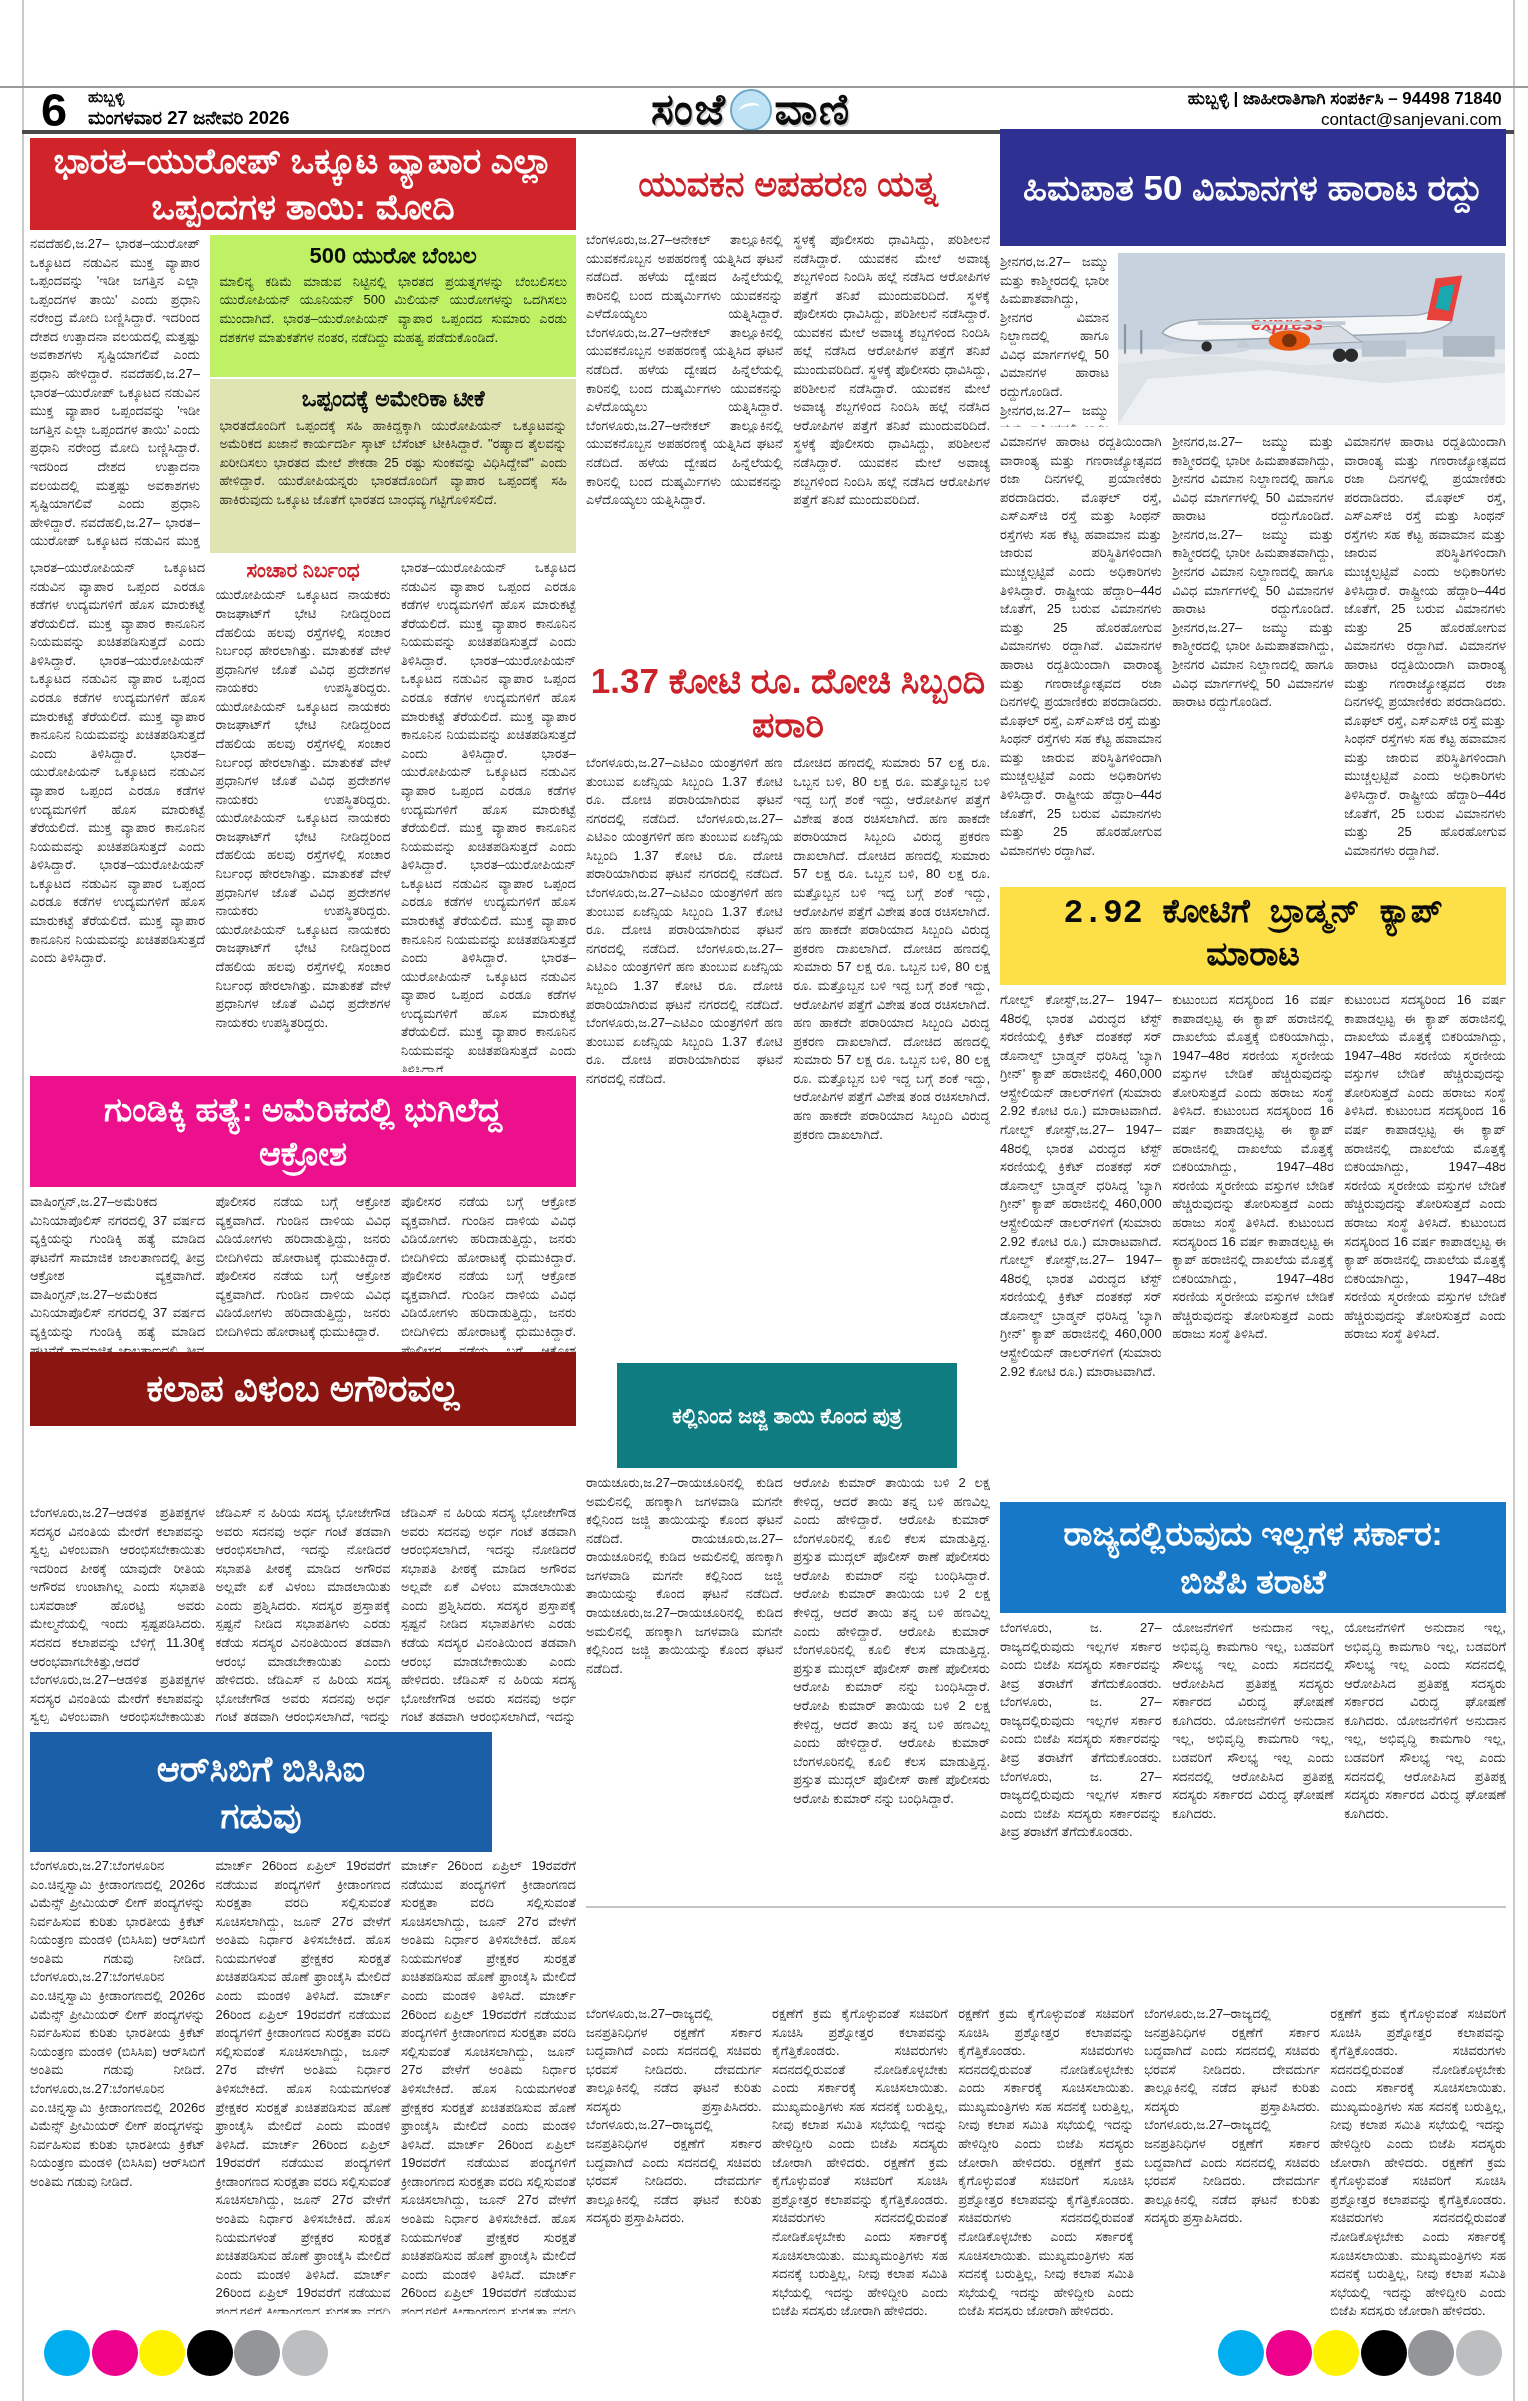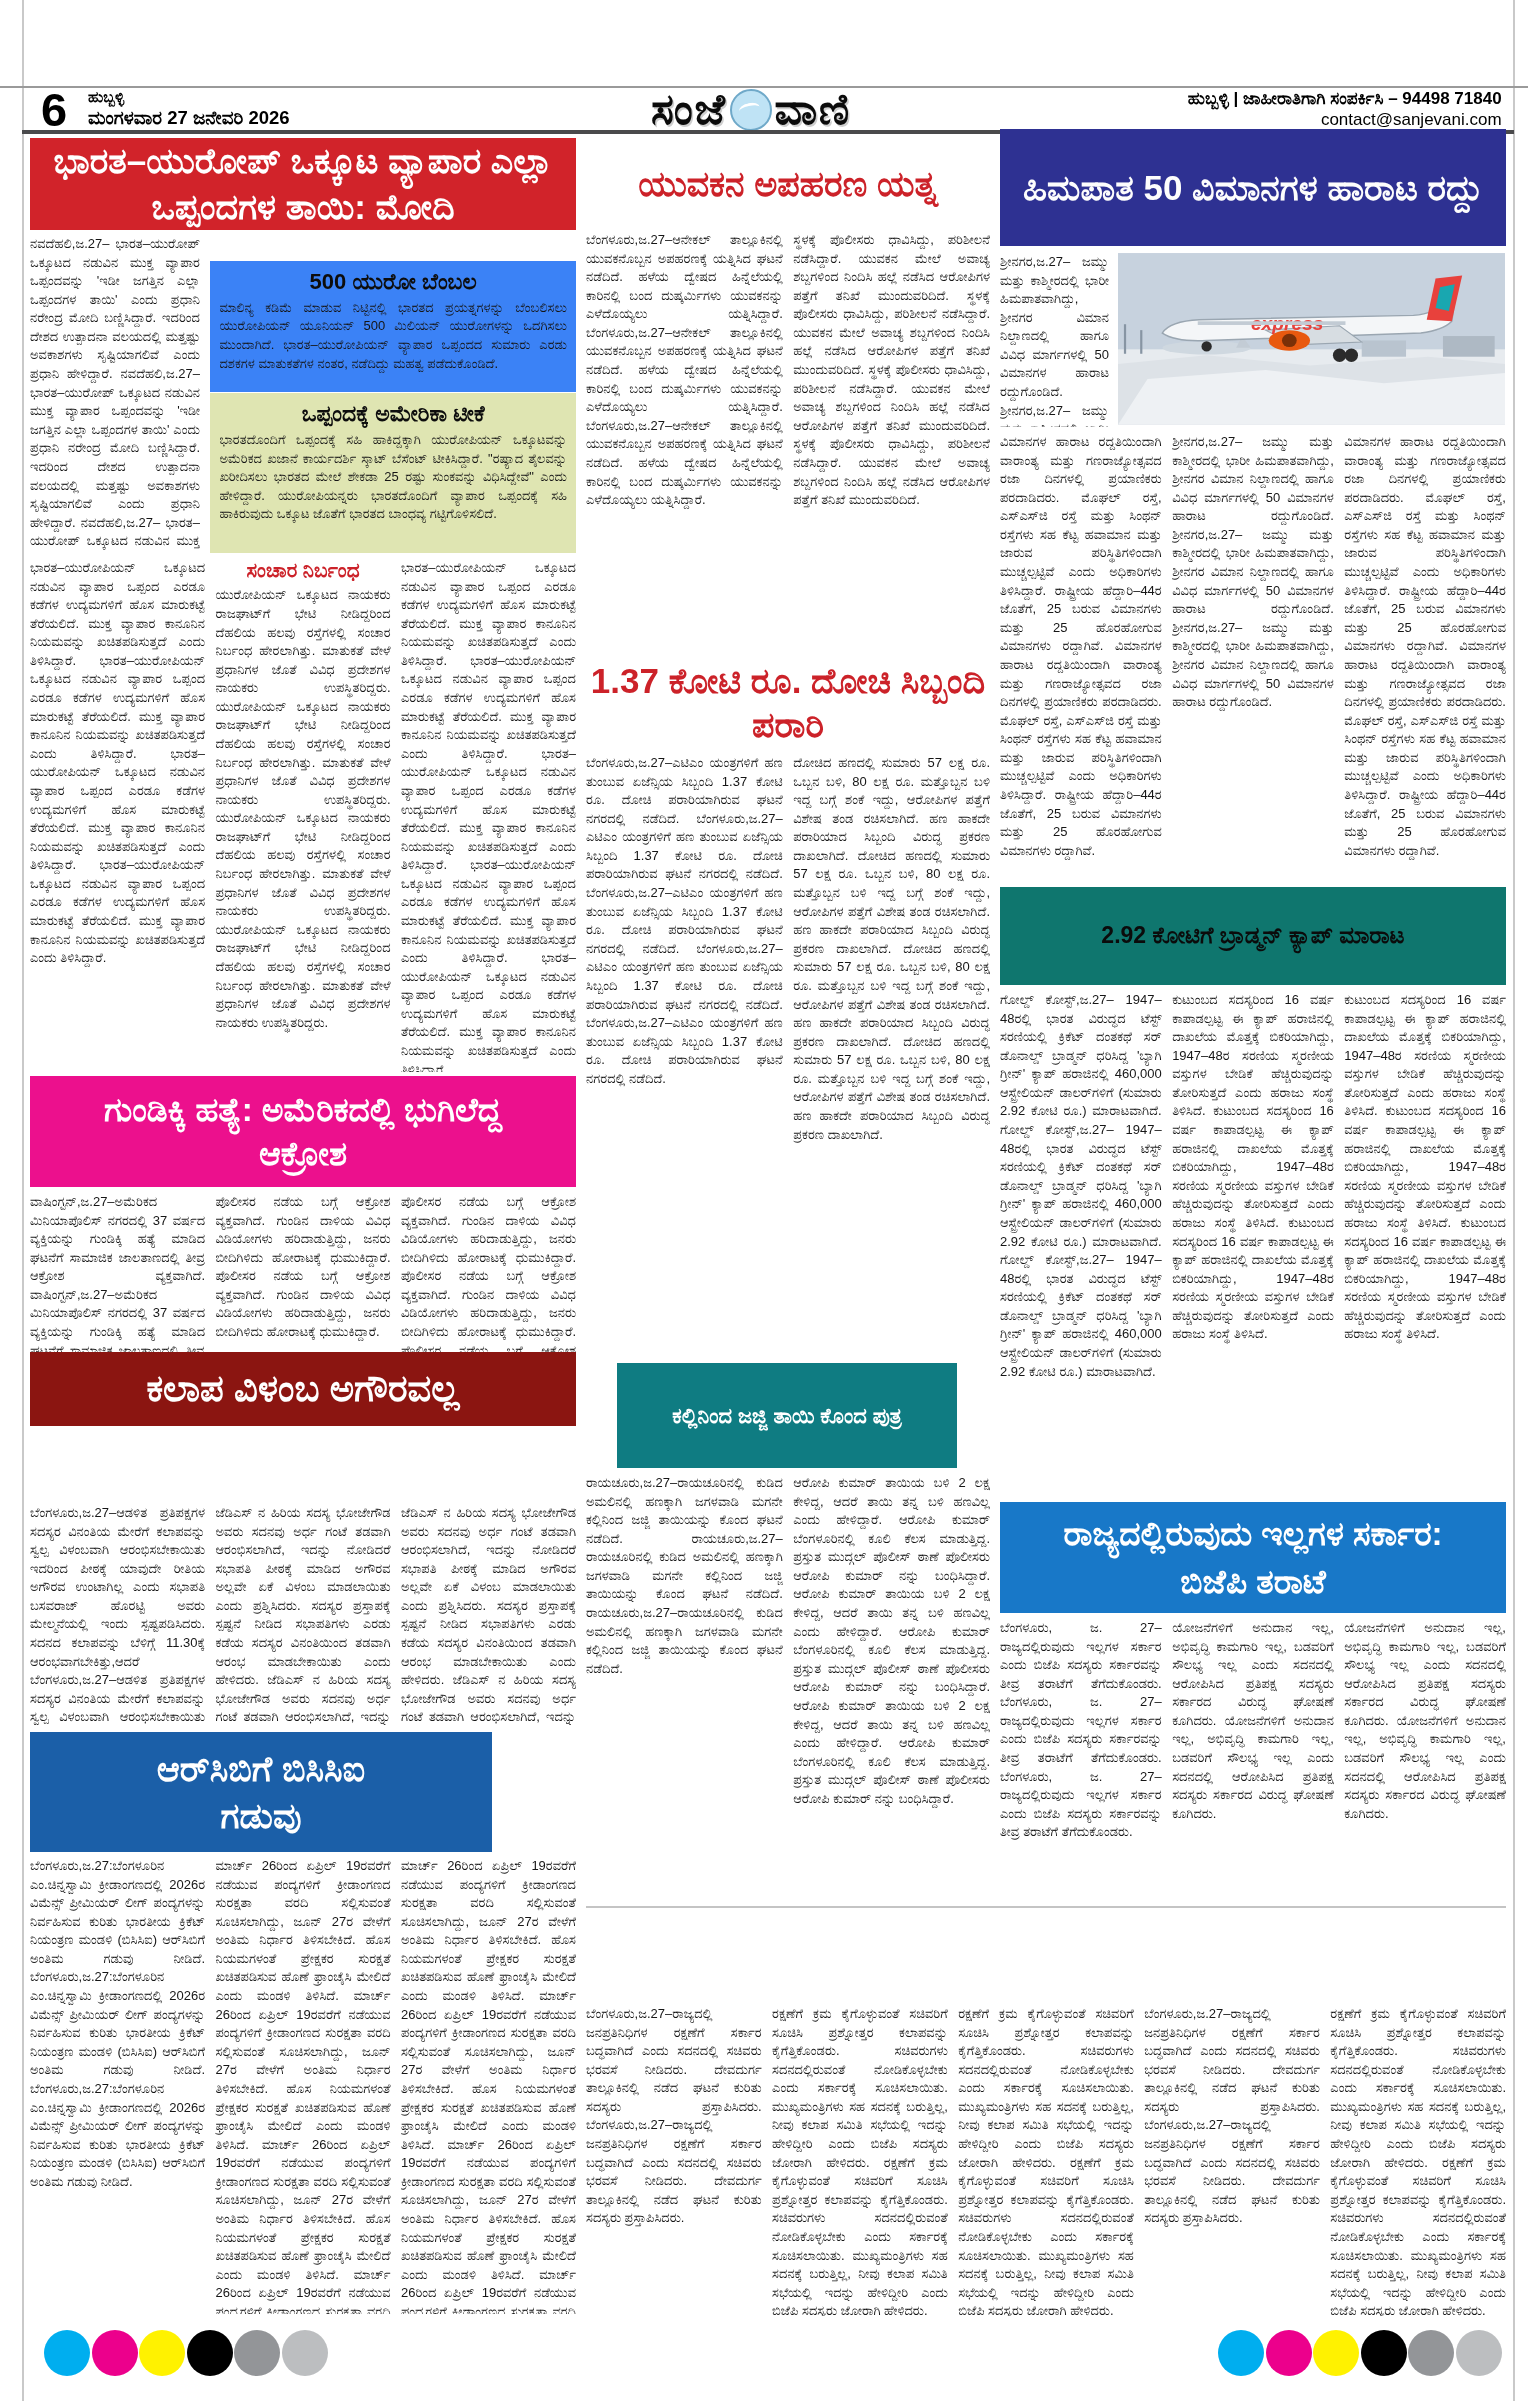--- a/index.html
+++ b/index.html
@@ -22,30 +22,30 @@
   .contact1{font-size:17px;font-weight:bold;color:#000;text-align:right;}
   .contact2{font-size:17px;color:#000;text-align:right;}
   
   .hbox{display:flex;align-items:center;justify-content:center;text-align:center;font-weight:bold;}
   .hl-red-box{background:#d1232a;color:#fff;font-size:35px;line-height:1.32;}
   .hl-navy-box{background:#2e3192;color:#fdfdfd;font-size:35px;line-height:1.35;}
   .hl-magenta-box{background:#ec108d;color:#fff;font-size:33px;line-height:1.32;}
   .hl-maroon-box{background:#8b1511;color:#fff;font-size:37px;line-height:1.2;}
   .hl-blue-box{background:#1b5fa8;color:#fff;font-size:35px;line-height:1.35;}
   .hl-teal-box{background:#0f7c82;color:#fff;font-size:21px;line-height:1.4;}
-  .hl-yellow-box{background:#0f766e;color:#0b0b0b;font-size:23px;line-height:1.3;}
+  .hl-yellow-box{background:#fde047;color:#0b0b0b;font-size:33px;line-height:1.3;font-family:Liberation Mono, monospace;}
   .hl-bjpblue-box{background:#1878c8;color:#fff;font-size:33px;line-height:1.45;}
   .hl-purple-box{background:#8d2e8e;color:#fff;font-size:37px;line-height:1.2;}
   .hl-red-text{color:#cc2229;font-size:35px;font-weight:bold;text-align:center;line-height:1.25;}
   
   .body-text{font-size:13px;line-height:1.43;text-align:justify;overflow:hidden;color:#161616;}
   .cols{display:flex;gap:10.4px;overflow:hidden;}
   .col{flex:1;overflow:hidden;}
   .panel{padding:6px 9px;overflow:hidden;}
-  .panel-pink{background:#3b82f6;margin-top:26px;}
+  .panel-pink{background:#bef264;}
   .panel-green{background:#dfe5b2;}
   .panel-title{font-size:22px;font-weight:bold;text-align:center;color:#0d0d0d;margin:1.5px 0 4.4px 0;}
   .subhead-red{color:#cc2229;font-size:20px;font-weight:bold;text-align:center;margin-bottom:4.4px;}
   
   .photo{overflow:hidden;background:#cdd6e0;}
   
   .dotrow{display:flex;gap:1.5px;}
   .dot{width:46px;height:46px;border-radius:50%;}
   .dot-c{background:#00aeef}.dot-m{background:#ec008c}.dot-y{background:#fff200}
   .dot-k{background:#000000}.dot-g1{background:#939598}.dot-g2{background:#bcbec0}

